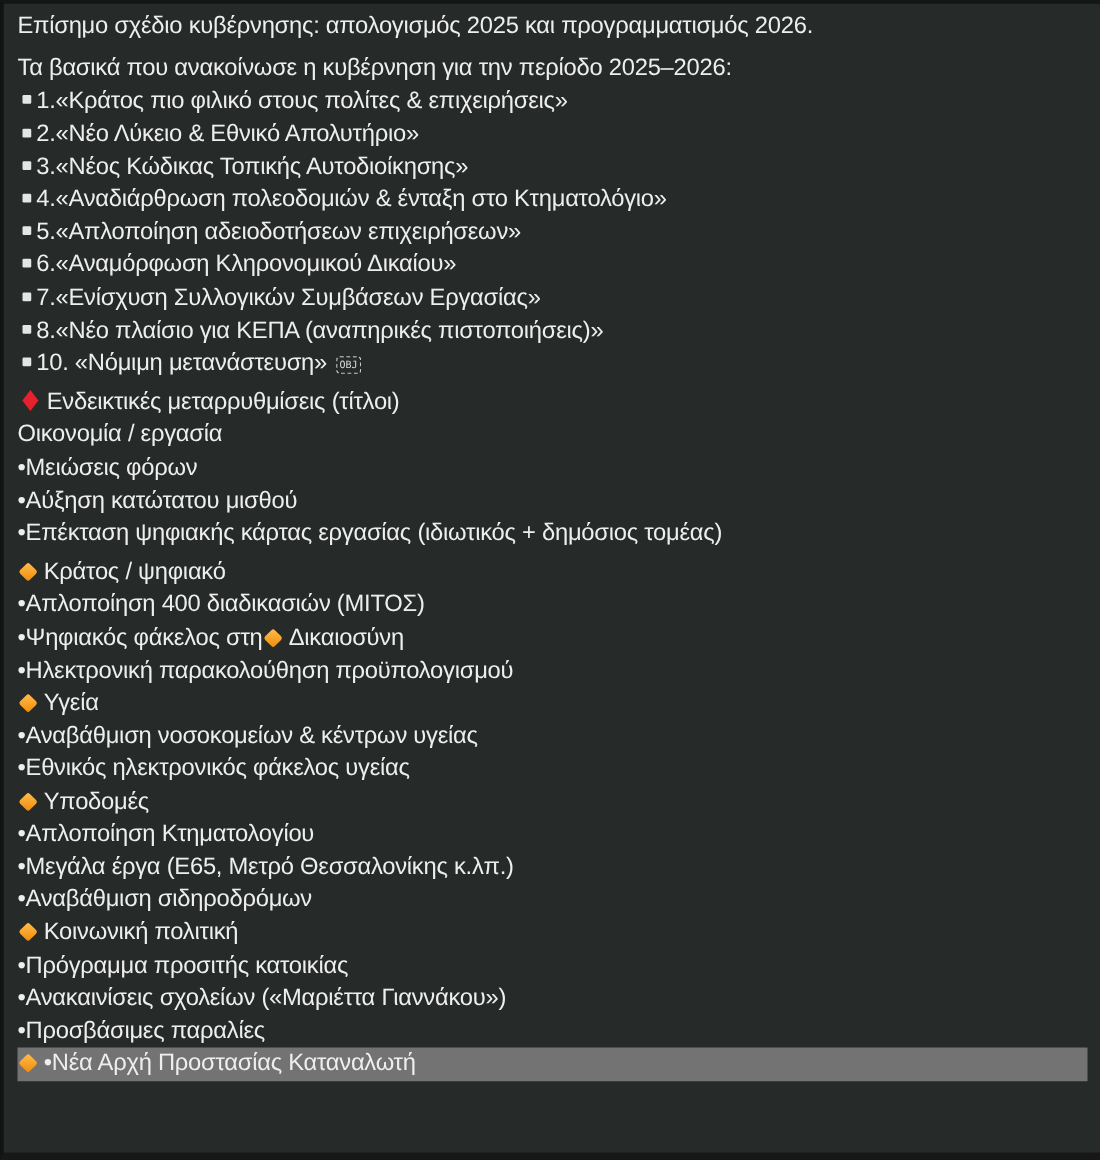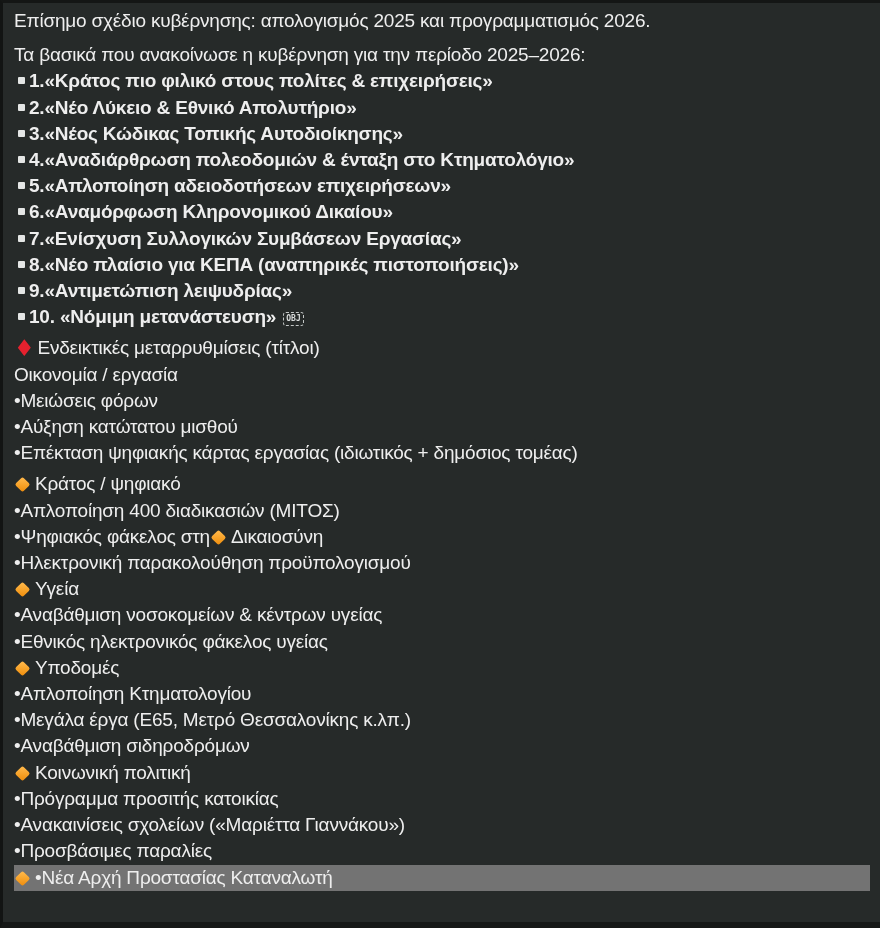--- a/index.html
+++ b/index.html
@@ -13,21 +13,21 @@
     border-bottom:6px solid #161817;
     padding:5px 10px 0 11px;
     overflow:hidden;
     font-family:"Liberation Sans","DejaVu Sans",sans-serif;
     font-size:19px;
     letter-spacing:-0.2px;
     color:#eeeeee;
     font-weight:400;
   }
   .line{line-height:26.2px;white-space:nowrap;}
-  .line.num{padding-left:4px;font-weight:bold;}
+  .line.num{padding-left:4px;}
   [data-block="title-block"]{margin-bottom:8px;}
   [data-block="laws-block"]{margin-bottom:5px;}
   [data-block="reforms-heading-block"]{margin-bottom:0;}
   [data-block="economy-block"]{margin-bottom:5px;}
 
   .icn-sqb{
     display:inline-block;width:7px;height:7px;border-radius:1px;
     background:#e4e6e5;vertical-align:3px;margin-right:4px;
   }
   .icn-rsq{
@@ -66,21 +66,20 @@
     <div data-block="laws-block" data-name="laws-block">
       <div class="line" data-name="laws-intro"><span data-name="text-segment">Τα βασικά που ανακοίνωσε η κυβέρνηση για την περίοδο 2025–2026:</span></div>
       <div class="line num" data-name="law-item"><span class="icn-sqb" data-name="square-bullet-icon"></span><span data-name="text-segment">1.«Κράτος πιο φιλικό στους πολίτες &amp; επιχειρήσεις»</span></div>
       <div class="line num" data-name="law-item"><span class="icn-sqb" data-name="square-bullet-icon"></span><span data-name="text-segment">2.«Νέο Λύκειο &amp; Εθνικό Απολυτήριο»</span></div>
       <div class="line num" data-name="law-item"><span class="icn-sqb" data-name="square-bullet-icon"></span><span data-name="text-segment">3.«Νέος Κώδικας Τοπικής Αυτοδιοίκησης»</span></div>
       <div class="line num" data-name="law-item"><span class="icn-sqb" data-name="square-bullet-icon"></span><span data-name="text-segment">4.«Αναδιάρθρωση πολεοδομιών &amp; ένταξη στο Κτηματολόγιο»</span></div>
       <div class="line num" data-name="law-item"><span class="icn-sqb" data-name="square-bullet-icon"></span><span data-name="text-segment">5.«Απλοποίηση αδειοδοτήσεων επιχειρήσεων»</span></div>
       <div class="line num" data-name="law-item"><span class="icn-sqb" data-name="square-bullet-icon"></span><span data-name="text-segment">6.«Αναμόρφωση Κληρονομικού Δικαίου»</span></div>
       <div class="line num" data-name="law-item"><span class="icn-sqb" data-name="square-bullet-icon"></span><span data-name="text-segment">7.«Ενίσχυση Συλλογικών Συμβάσεων Εργασίας»</span></div>
       <div class="line num" data-name="law-item"><span class="icn-sqb" data-name="square-bullet-icon"></span><span data-name="text-segment">8.«Νέο πλαίσιο για ΚΕΠΑ (αναπηρικές πιστοποιήσεις)»</span></div>
-      <div class="line num" data-name="law-item"><span class="icn-sqb" data-name="square-bullet-icon"></span><span data-name="text-segment">9.«Αντιμετώπιση λειψυδρίας»</span></div>
       <div class="line num" data-name="law-item"><span class="icn-sqb" data-name="square-bullet-icon"></span><span data-name="text-segment">10. «Νόμιμη μετανάστευση»</span><span class="icn-obj" data-name="obj-placeholder-icon">OBJ</span></div>
     </div>
     <div data-block="reforms-heading-block" data-name="reforms-heading-block">
       <div class="line" data-name="reforms-heading"><span class="icn-rdia" data-name="red-diamond-icon">♦</span><span data-name="text-segment">Ενδεικτικές μεταρρυθμίσεις (τίτλοι)</span></div>
     </div>
     <div data-block="economy-block" data-name="economy-block">
       <div class="line" data-name="group-title-economy"><span data-name="text-segment">Οικονομία / εργασία</span></div>
       <div class="line" data-name="reform-item"><span data-name="text-segment">•Μειώσεις φόρων</span></div>
       <div class="line" data-name="reform-item"><span data-name="text-segment">•Αύξηση κατώτατου μισθού</span></div>
       <div class="line" data-name="reform-item"><span data-name="text-segment">•Επέκταση ψηφιακής κάρτας εργασίας (ιδιωτικός + δημόσιος τομέας)</span></div>

